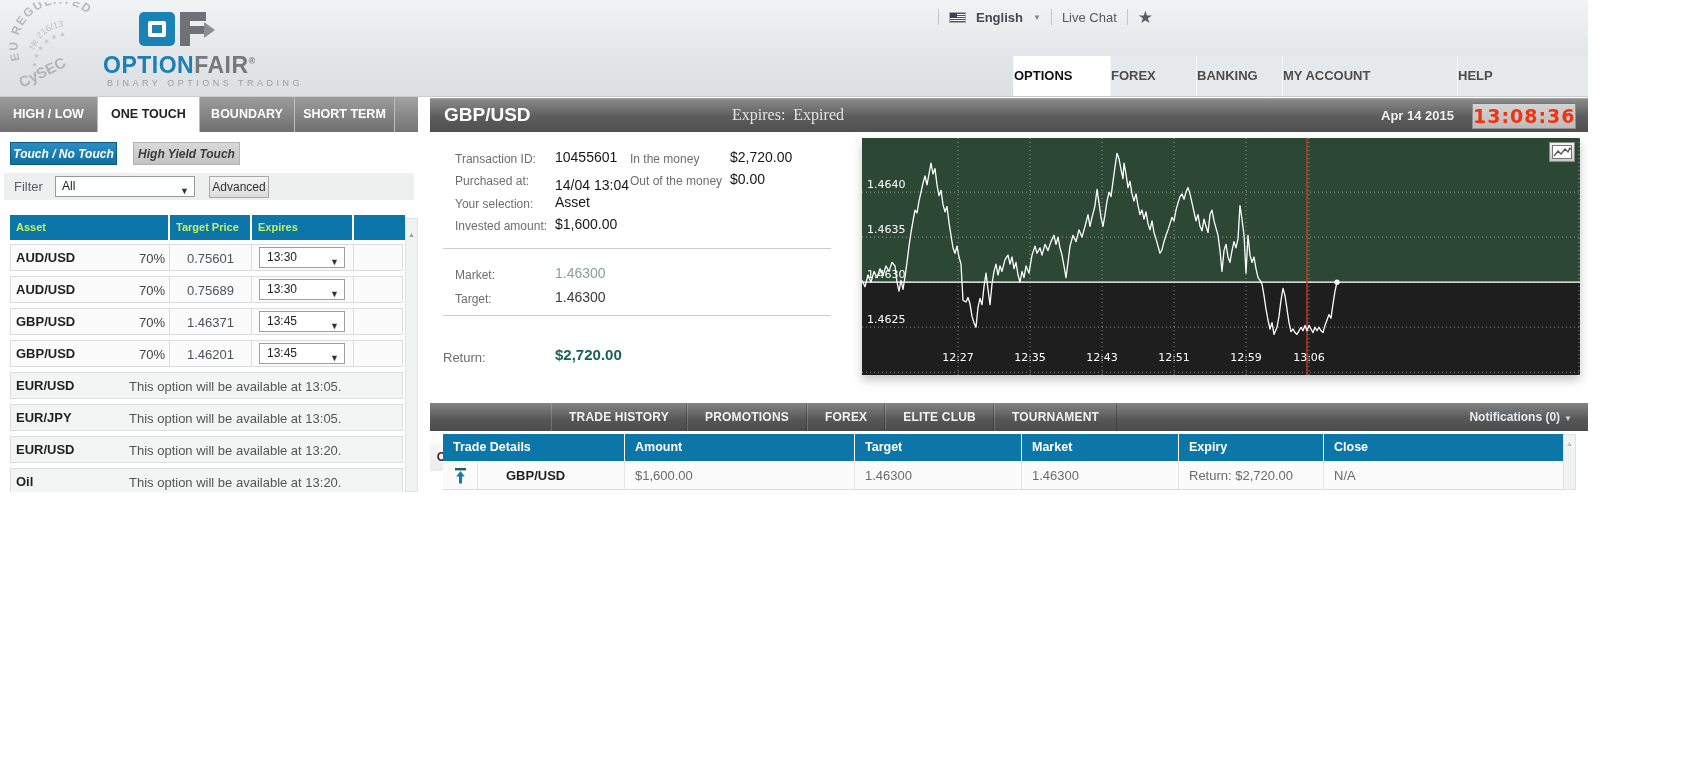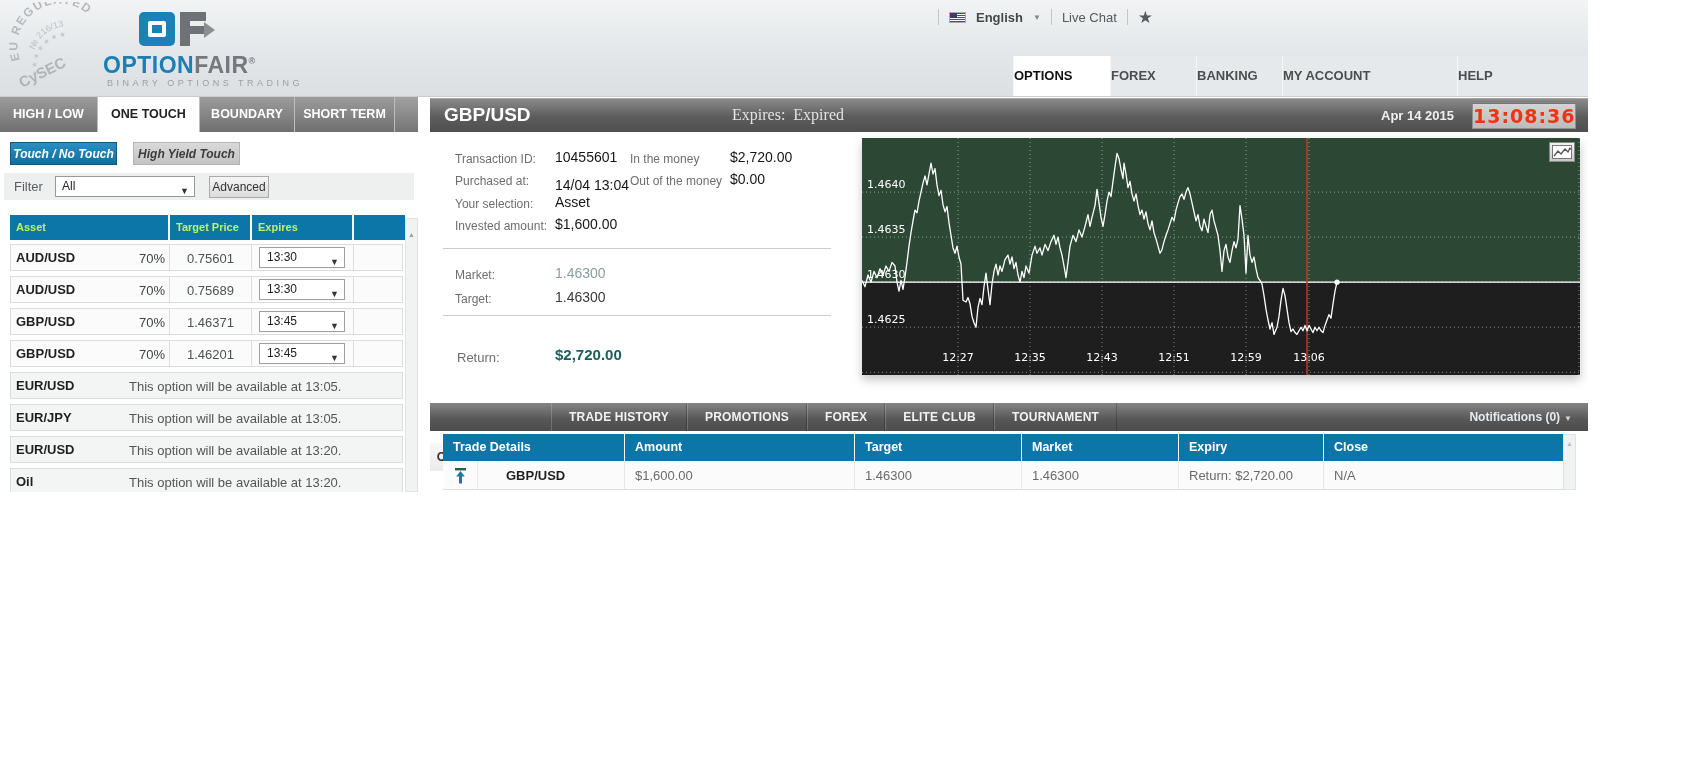--- a/index.html
+++ b/index.html
@@ -296,21 +296,21 @@
 
     <div class="dsep" style="top:116px"></div>
 
     <span class="dl" style="left:25px;top:136px">Market:</span>
     <span class="dv market" style="left:125px;top:133px">1.46300</span>
     <span class="dl" style="left:25px;top:160px">Target:</span>
     <span class="dv target" style="left:125px;top:157px">1.46300</span>
 
     <div class="dsep" style="top:183px"></div>
 
-    <span class="dl" style="left:27px;top:218px;font-size:13px">Return:</span>
+    <span class="dl" style="left:13px;top:218px;font-size:13px">Return:</span>
     <span class="dv return" style="left:125px;top:214px">$2,720.00</span>
   </section>
 
   <div class="chart-wrap">
     <svg id="chart-svg" width="718" height="237">
         <rect x="0" y="0" width="718" height="144.2" fill="#2c4834"></rect>
         <rect x="0" y="144.2" width="718" height="92.8" fill="#1d1e1d"></rect>
         <line class="grid" x1="0" x2="718" y1="54.1" y2="54.1"></line>
         <line class="grid" x1="0" x2="718" y1="99.1" y2="99.1"></line>
         <line class="grid" x1="0" x2="718" y1="144.2" y2="144.2"></line>

